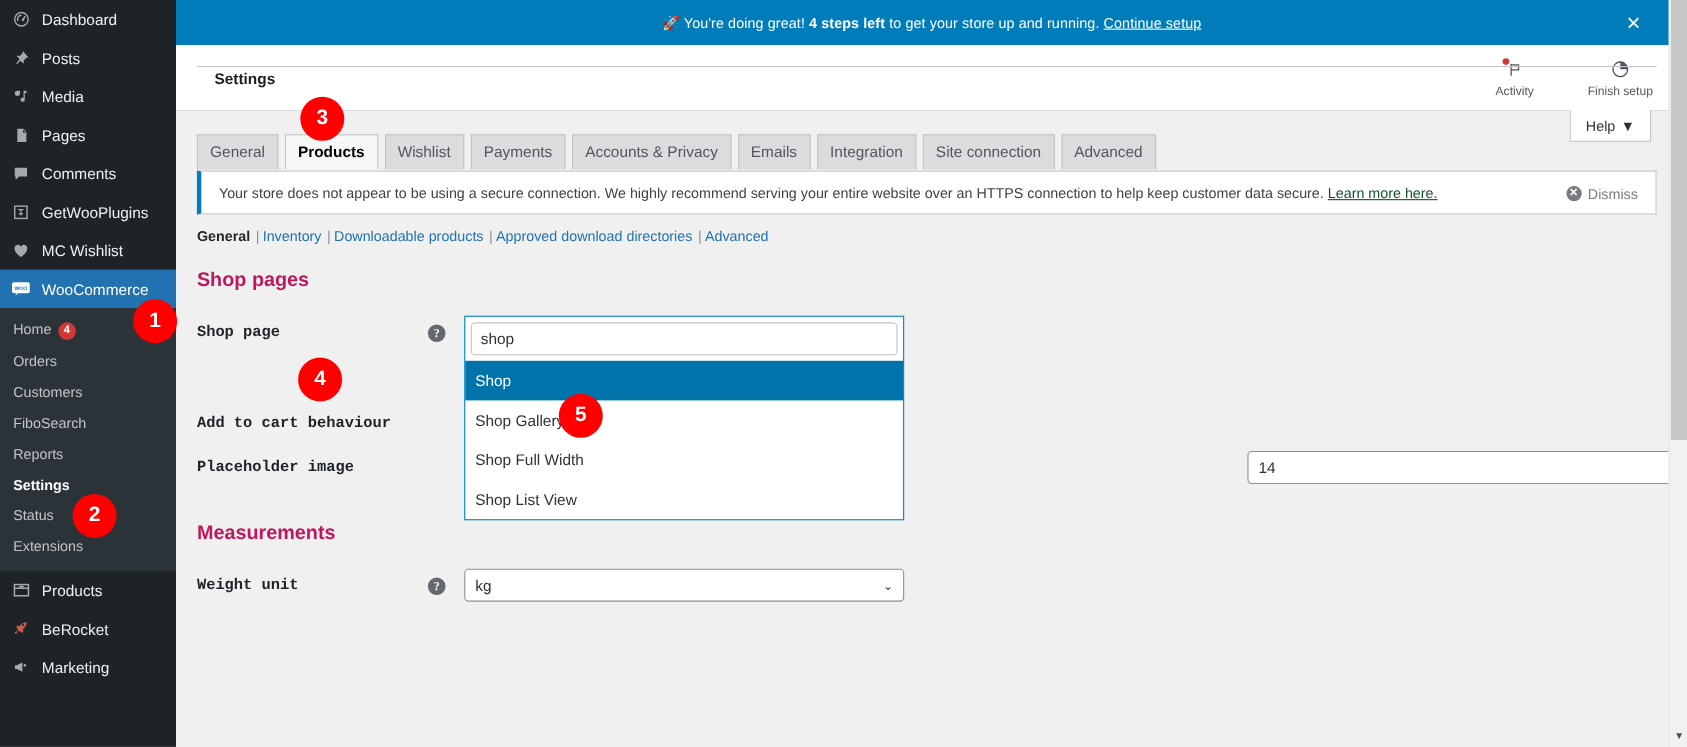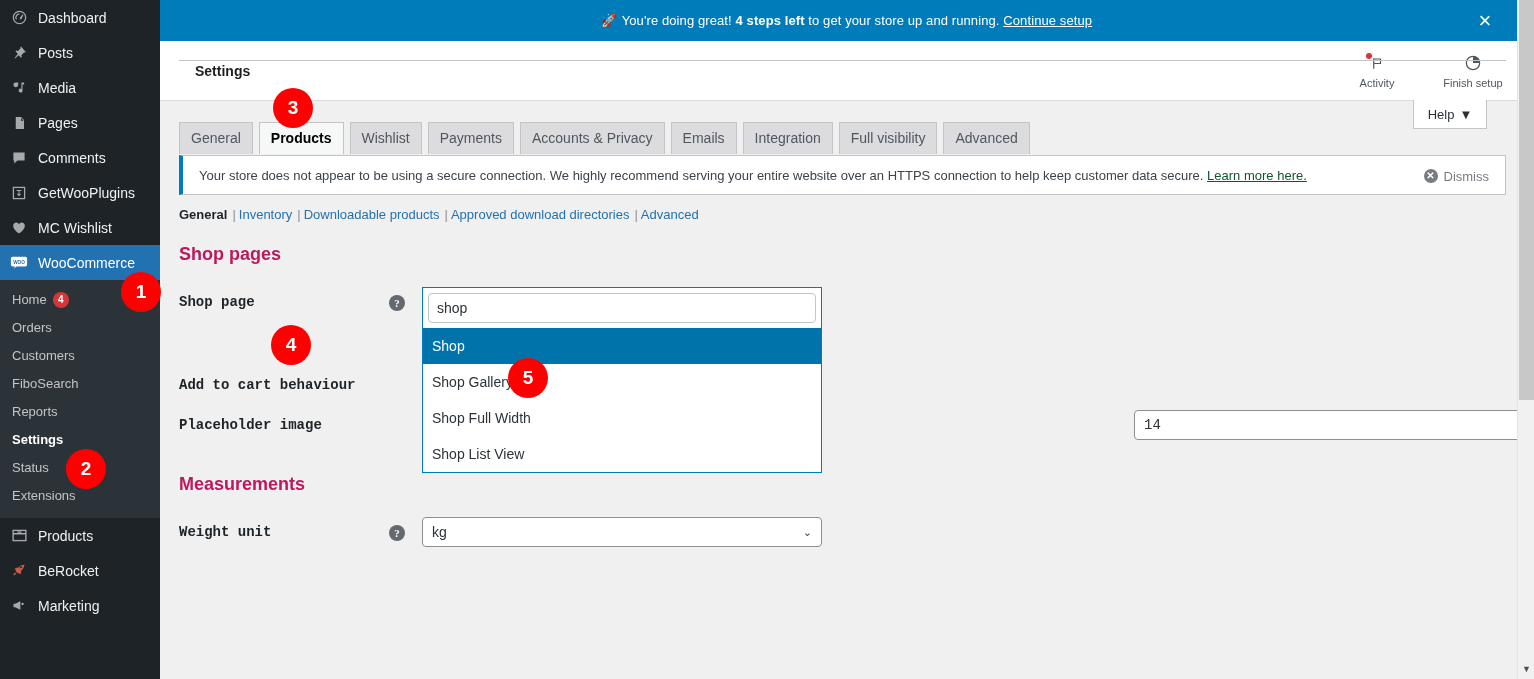--- a/index.html
+++ b/index.html
@@ -89,21 +89,21 @@
   .hdr-btn {
     display: flex; flex-direction: column; align-items: center;
     gap: 4px; font-size: 11px; color: #50575e; cursor: pointer; width: 62px;
   }
   .hdr-btn .hb-ico { height: 20px; display:flex; align-items:center; justify-content:center; color:#50575e; position: relative;}
   .hdr-dot { position: absolute; right: 13px; top: 0; width: 6px; height: 6px;
      border-radius: 50%; background: #d63638; }
 
   
   #help-btn {
-    position: absolute; right: 47px; top: 100px;
+    position: absolute; right: 33px; top: 100px;
     width: 74px; height: 29px; background: #fff;
     border: 1px solid #c3c4c7; border-top: none;
     display: flex; align-items: center; justify-content: center;
     font-size: 13px; color: #2c3338; gap: 5px; cursor: pointer;
     z-index: 4;
   }
 
   
   #tabbar {
     position: relative; margin: 0; padding: 21px 0 0 19px;
@@ -170,21 +170,21 @@
   .q-ico {
     width: 16px; height: 16px; border-radius: 50%; background: #646970;
     color: #fff; font-size: 11px; font-weight: bold; line-height: 16px;
     text-align: center; cursor: pointer; font-family: "Liberation Serif", serif;
   }
   .finput { flex: 0 0 auto; }
   .text-input {
     width: 400px; height: 30px; border: 1px solid #8c8f94;
     border-radius: 4px; background: #fff; font-size: 14px;
     color: #2c3338; padding: 0 9px; display: flex; align-items: center;
-    font-family: Liberation Mono, monospace;
+    font-family: Liberation Sans, sans-serif;
   }
   .select-box {
     width: 400px; height: 30px; border: 1px solid #8c8f94;
     border-radius: 4px; background: #fff; font-size: 14px;
     color: #2c3338; padding: 0 9px; display: flex; align-items: center;
     justify-content: space-between; cursor: pointer;
   }
   .caret { color: #3c434a; font-size: 11px; }
 
   
@@ -394,21 +394,21 @@
 
   <div id="tabbar">
     <div class="tabs">
       <div class="tab">General</div>
       <div class="tab active">Products</div>
       <div class="tab">Wishlist</div>
       <div class="tab">Payments</div>
       <div class="tab">Accounts &amp; Privacy</div>
       <div class="tab">Emails</div>
       <div class="tab">Integration</div>
-      <div class="tab">Full visibility</div>
+      <div class="tab">Site connection</div>
       <div class="tab">Advanced</div>
     </div>
   </div>
   <div id="tab-underline"></div>
 
   <div id="notice">
     <div>
       <span>Your store does not appear to be using a secure connection. We highly recommend serving your entire website over an HTTPS connection to help keep customer data secure. </span><a href="#">Learn more here.</a>
     </div>
     <div id="dismiss">

